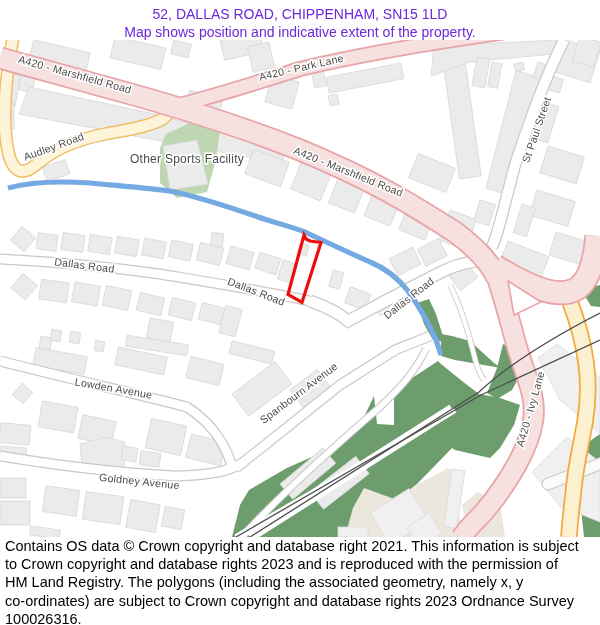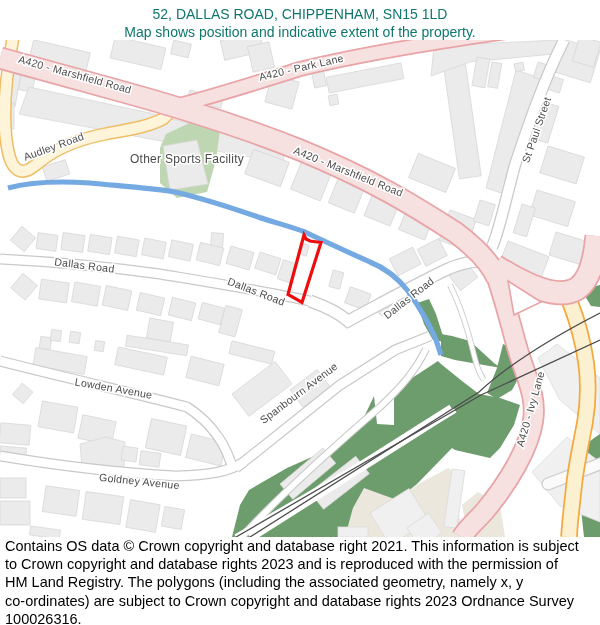--- a/index.html
+++ b/index.html
@@ -1,17 +1,17 @@
 <!DOCTYPE html>
 <html><head>
 <meta charset="utf-8">
 <style>
 html,body{margin:0;padding:0;}
 body{width:600px;height:625px;background:#fff;font-family:"Liberation Sans",sans-serif;position:relative;overflow:hidden;}
-#title{position:absolute;top:0;left:0;width:600px;text-align:center;font-size:14px;color:#0f766e;}
+#title{position:absolute;top:0;left:0;width:600px;text-align:center;font-size:14px;color:#6d28d9;}
 #title .l1{padding-top:5px;line-height:18px;}
 #title .l2{line-height:19px;}
 #footer{position:absolute;top:536.5px;left:5px;width:595px;font-size:14.5px;line-height:18.4px;color:#000;white-space:nowrap;}
 #map{position:absolute;top:40px;left:0;}
 .rl{font-size:10.6px;fill:#4b4b4b;stroke:#ffffff;stroke-width:3px;paint-order:stroke;letter-spacing:0.25px;}
 .bld{fill:#ebebeb;stroke:#d8d8d8;stroke-width:0.8;}
 .bld2{fill:#f0f0f0;stroke:#dcdcdc;stroke-width:0.8;}
 </style>
 </head>
 <body>

